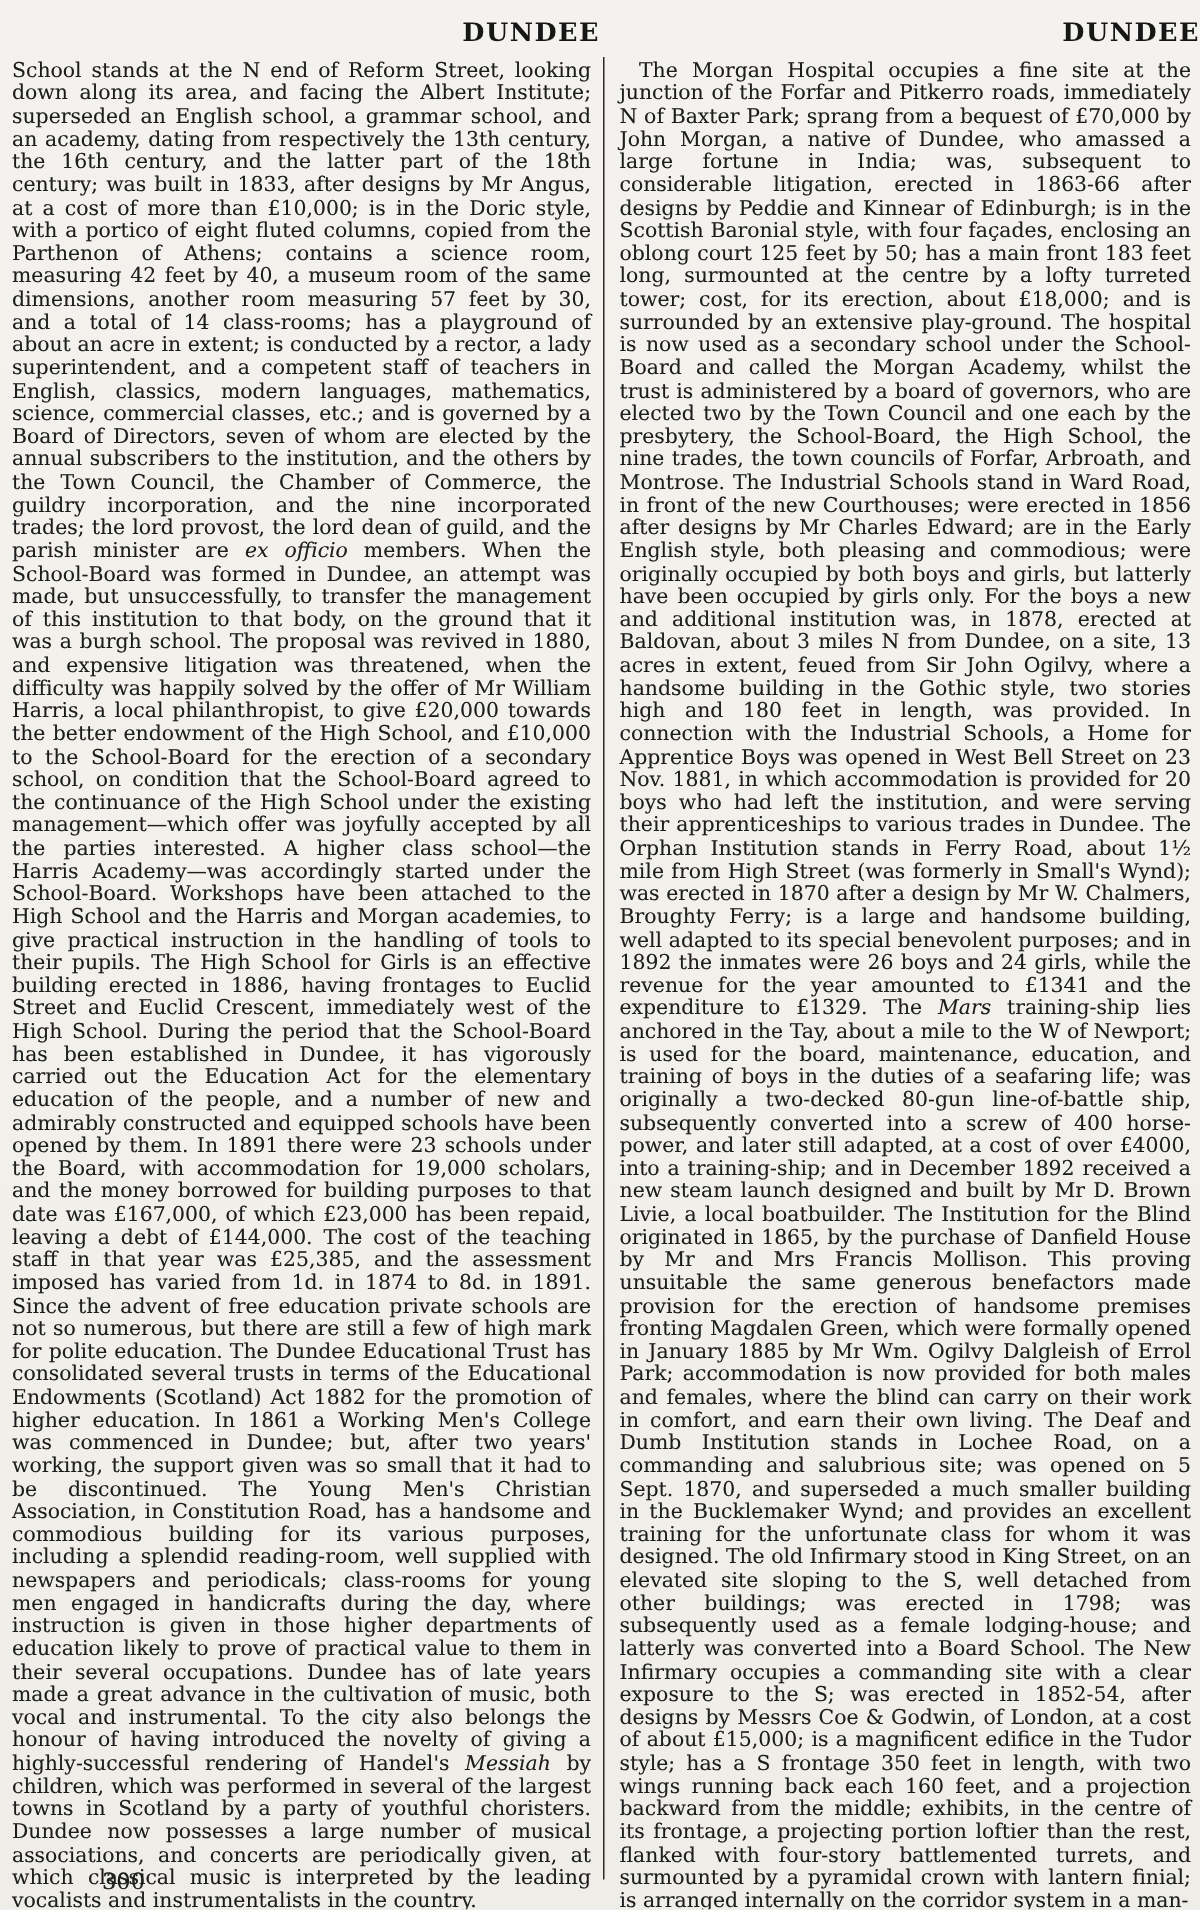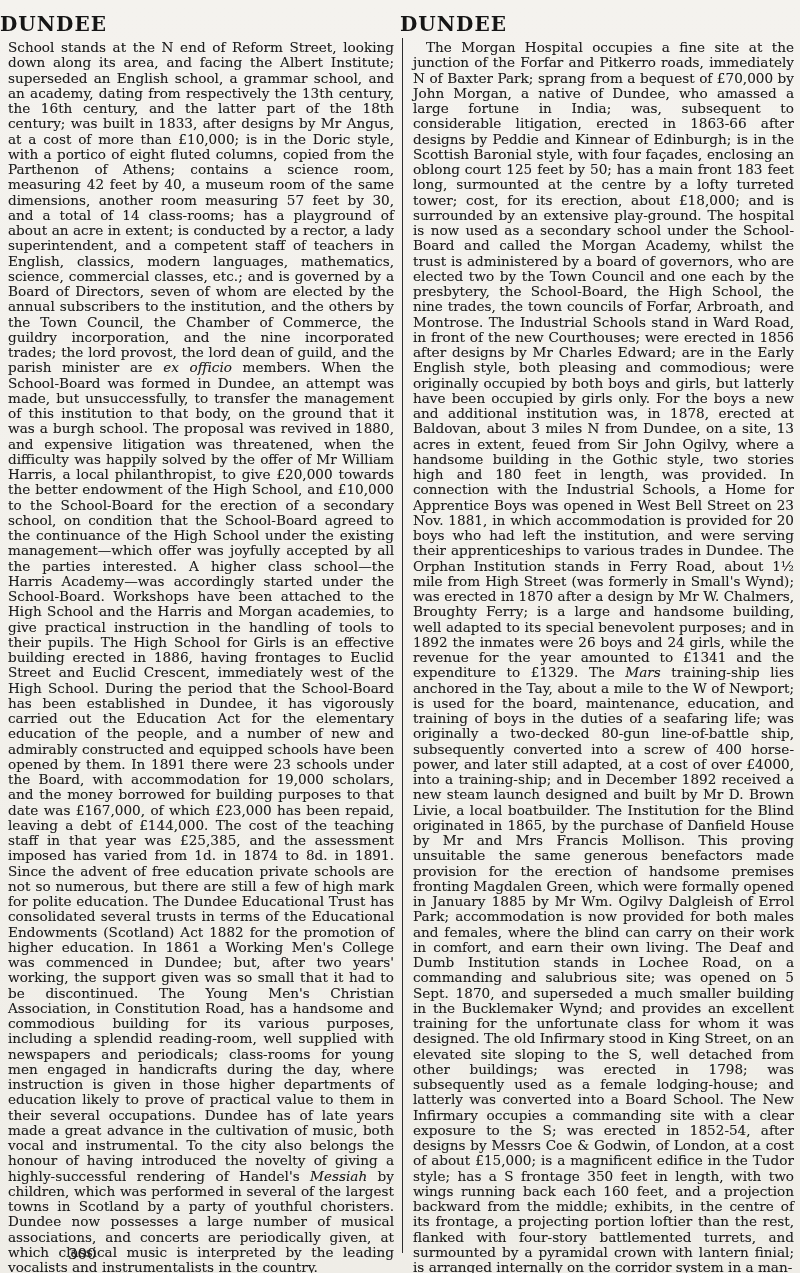--- a/index.html
+++ b/index.html
@@ -17,23 +17,23 @@
     height: 1273px;
     overflow: hidden;
     background: linear-gradient(180deg, #f4f2ee 0%, #f2f0ea 60%, #efede7 100%);
     color: var(--ink);
     font-family: "DejaVu Serif", serif;
   }
   .running-head {
     position: absolute;
     top: 12px;
     width: 400px;
-    text-align: left;
+    text-align: right;
     font-weight: bold;
-    font-size: 20px;
+    font-size: 17px;
     letter-spacing: 1px;
     color: #161616;
   }
   .running-head.left  { left: 0; }
   .running-head.right { left: 400px; }
   .column-rule {
     position: absolute;
     left: 402px;
     top: 38px;
     width: 1px;

